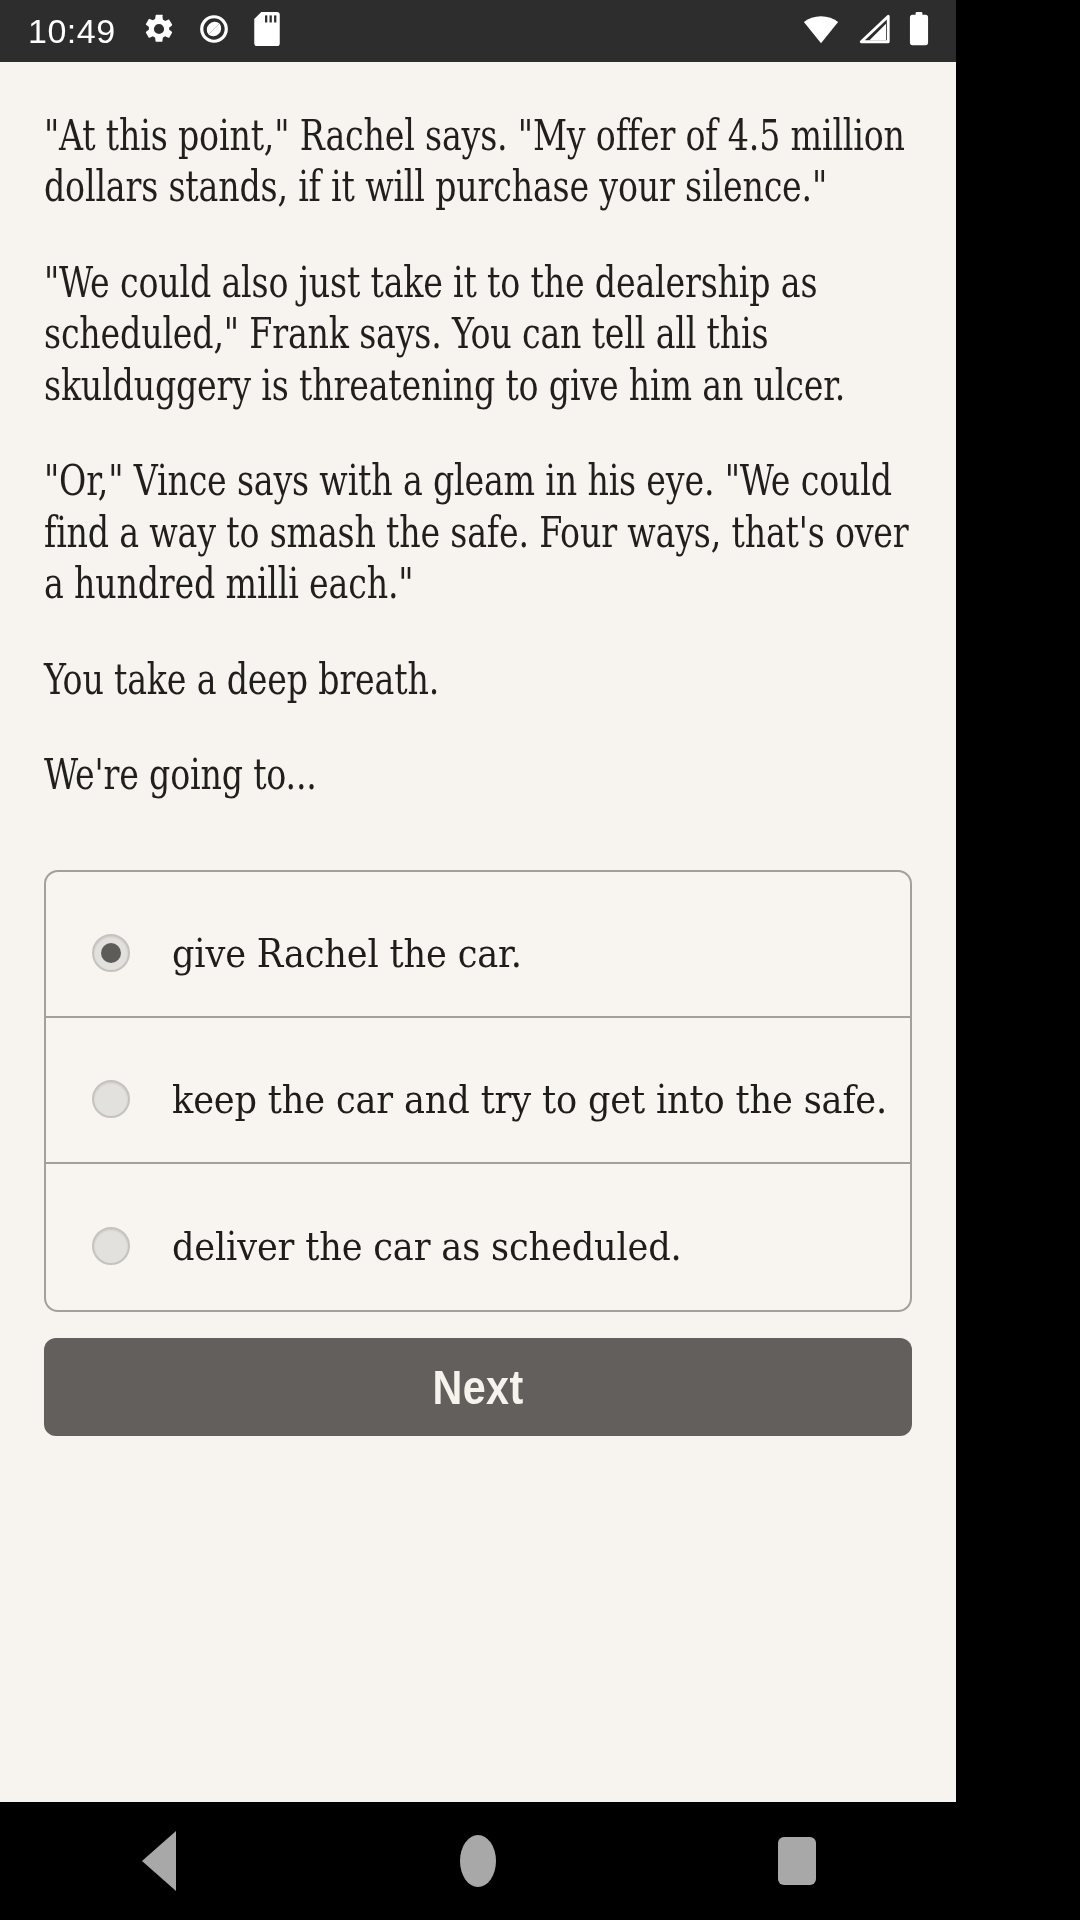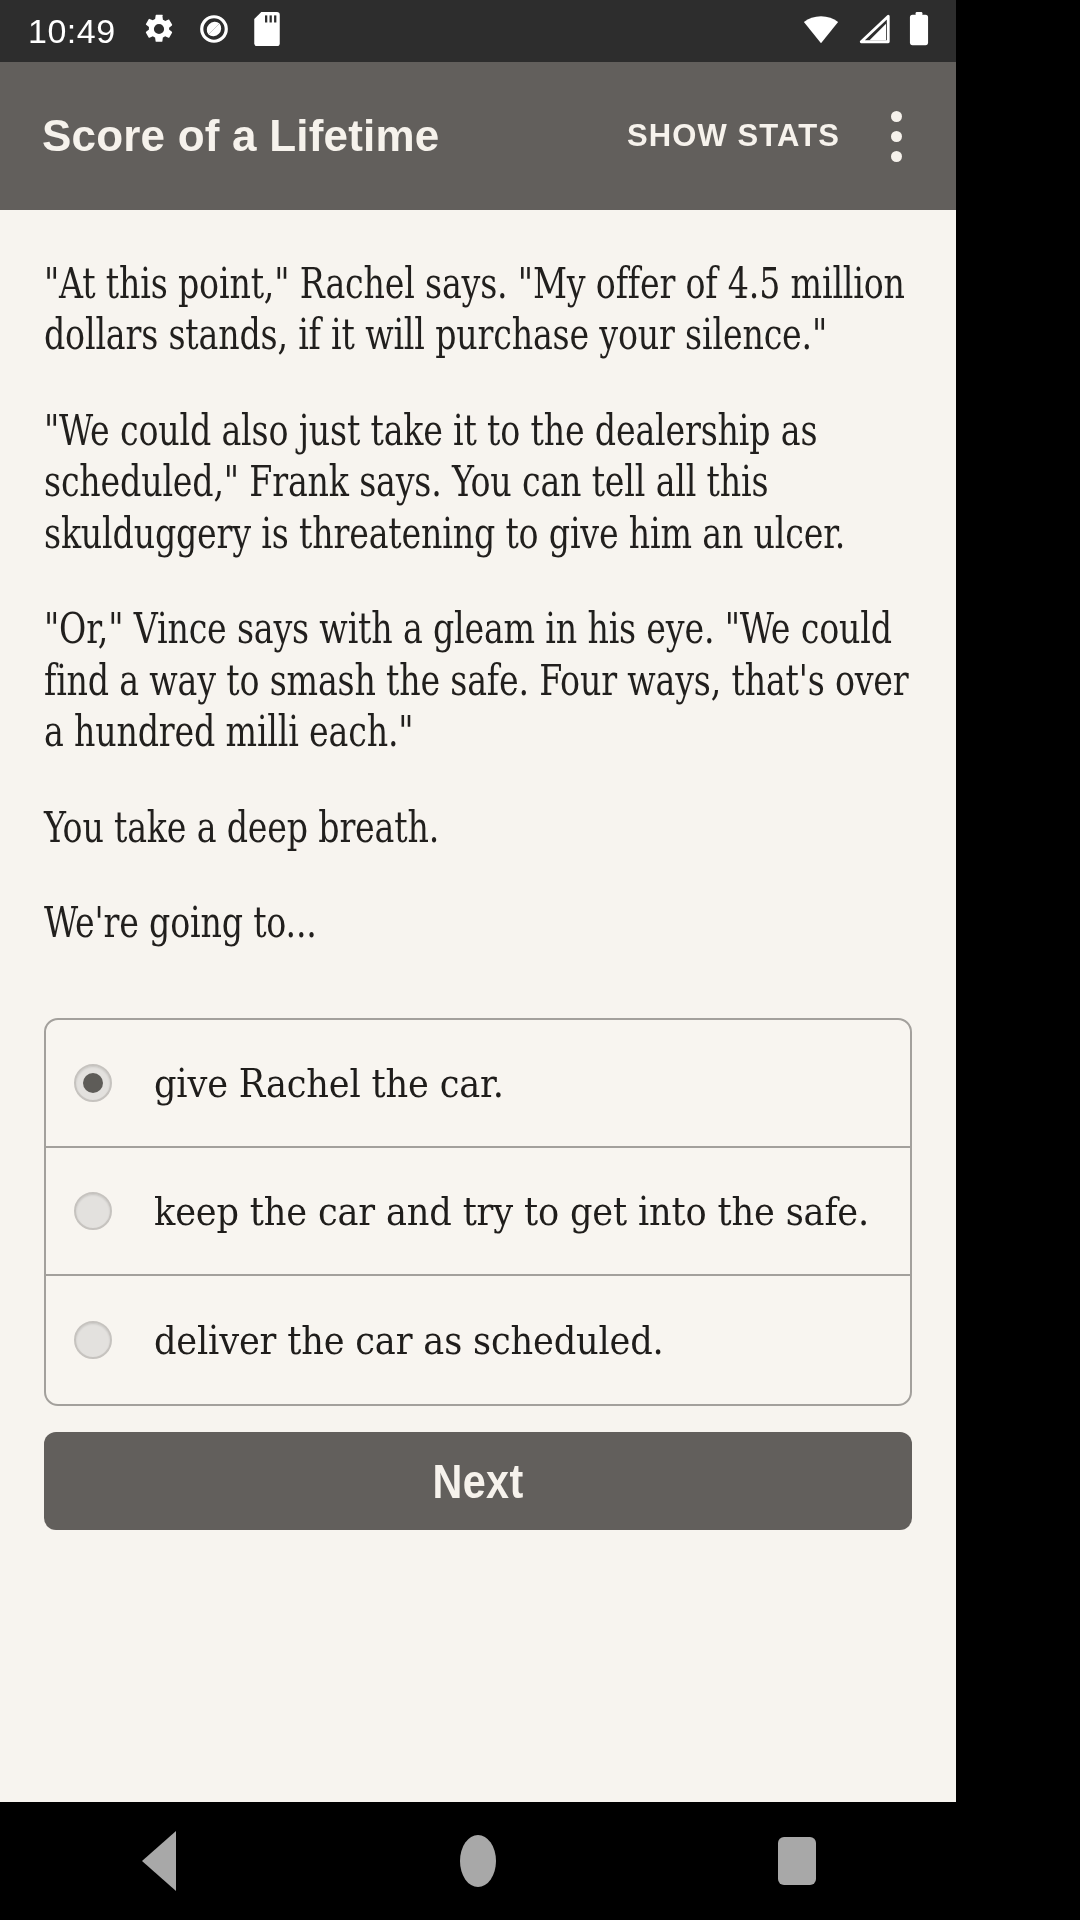--- a/index.html
+++ b/index.html
@@ -103,23 +103,24 @@
   
   .options {
     margin:26px 22px 0 22px;
     border:2px solid #A3A09C;
     border-radius:14px;
     background:#F8F5F0;
     overflow:hidden;
   }
   .option {
     display:flex; align-items:center;
-    padding:30px 26px 30px 28px;
+    padding:30px 26px 30px 46px;
     min-height:128px;
     border-bottom:2px solid #A3A09C;
+    margin-top:18px;
   }
   .option:last-child { border-bottom:none; }
   .radio {
     flex:0 0 auto;
     width:38px; height:38px;
     border-radius:50%;
     background:#E3E1DE;
     border:2px solid #C6C3BF;
     margin-right:42px;
     display:flex; align-items:center; justify-content:center;
@@ -229,31 +230,20 @@
       </span>
       <span class="sicon">
         <svg width="22" height="34" viewBox="0 0 14 24" fill="#FFFFFF">
           <rect x="4.6" y="0" width="4.8" height="2.6" rx="0.8"></rect>
           <rect x="0.6" y="2" width="12.8" height="21.4" rx="1.8"></rect>
         </svg>
       </span>
     </div>
   </div>
 
-  <div class="appbar">
-    <div class="appbar-title">Score of a Lifetime</div>
-    <div class="appbar-actions">
-      <div class="action-text">SHOW STATS</div>
-      <div class="overflow-btn">
-        <i></i>
-        <i></i>
-        <i></i>
-      </div>
-    </div>
-  </div>
 
   <div class="content">
     <div class="story">
       <p>"At this point," Rachel says. "My offer of 4.5 million dollars stands, if it will purchase your silence."</p>
       <p>"We could also just take it to the dealership as scheduled," Frank says. You can tell all this skulduggery is threatening to give him an ulcer.</p>
       <p>"Or," Vince says with a gleam in his eye. "We could find a way to smash the safe. Four ways, that's over a hundred milli each."</p>
       <p>You take a deep breath.</p>
       <p>We're going to...</p>
     </div>
 

